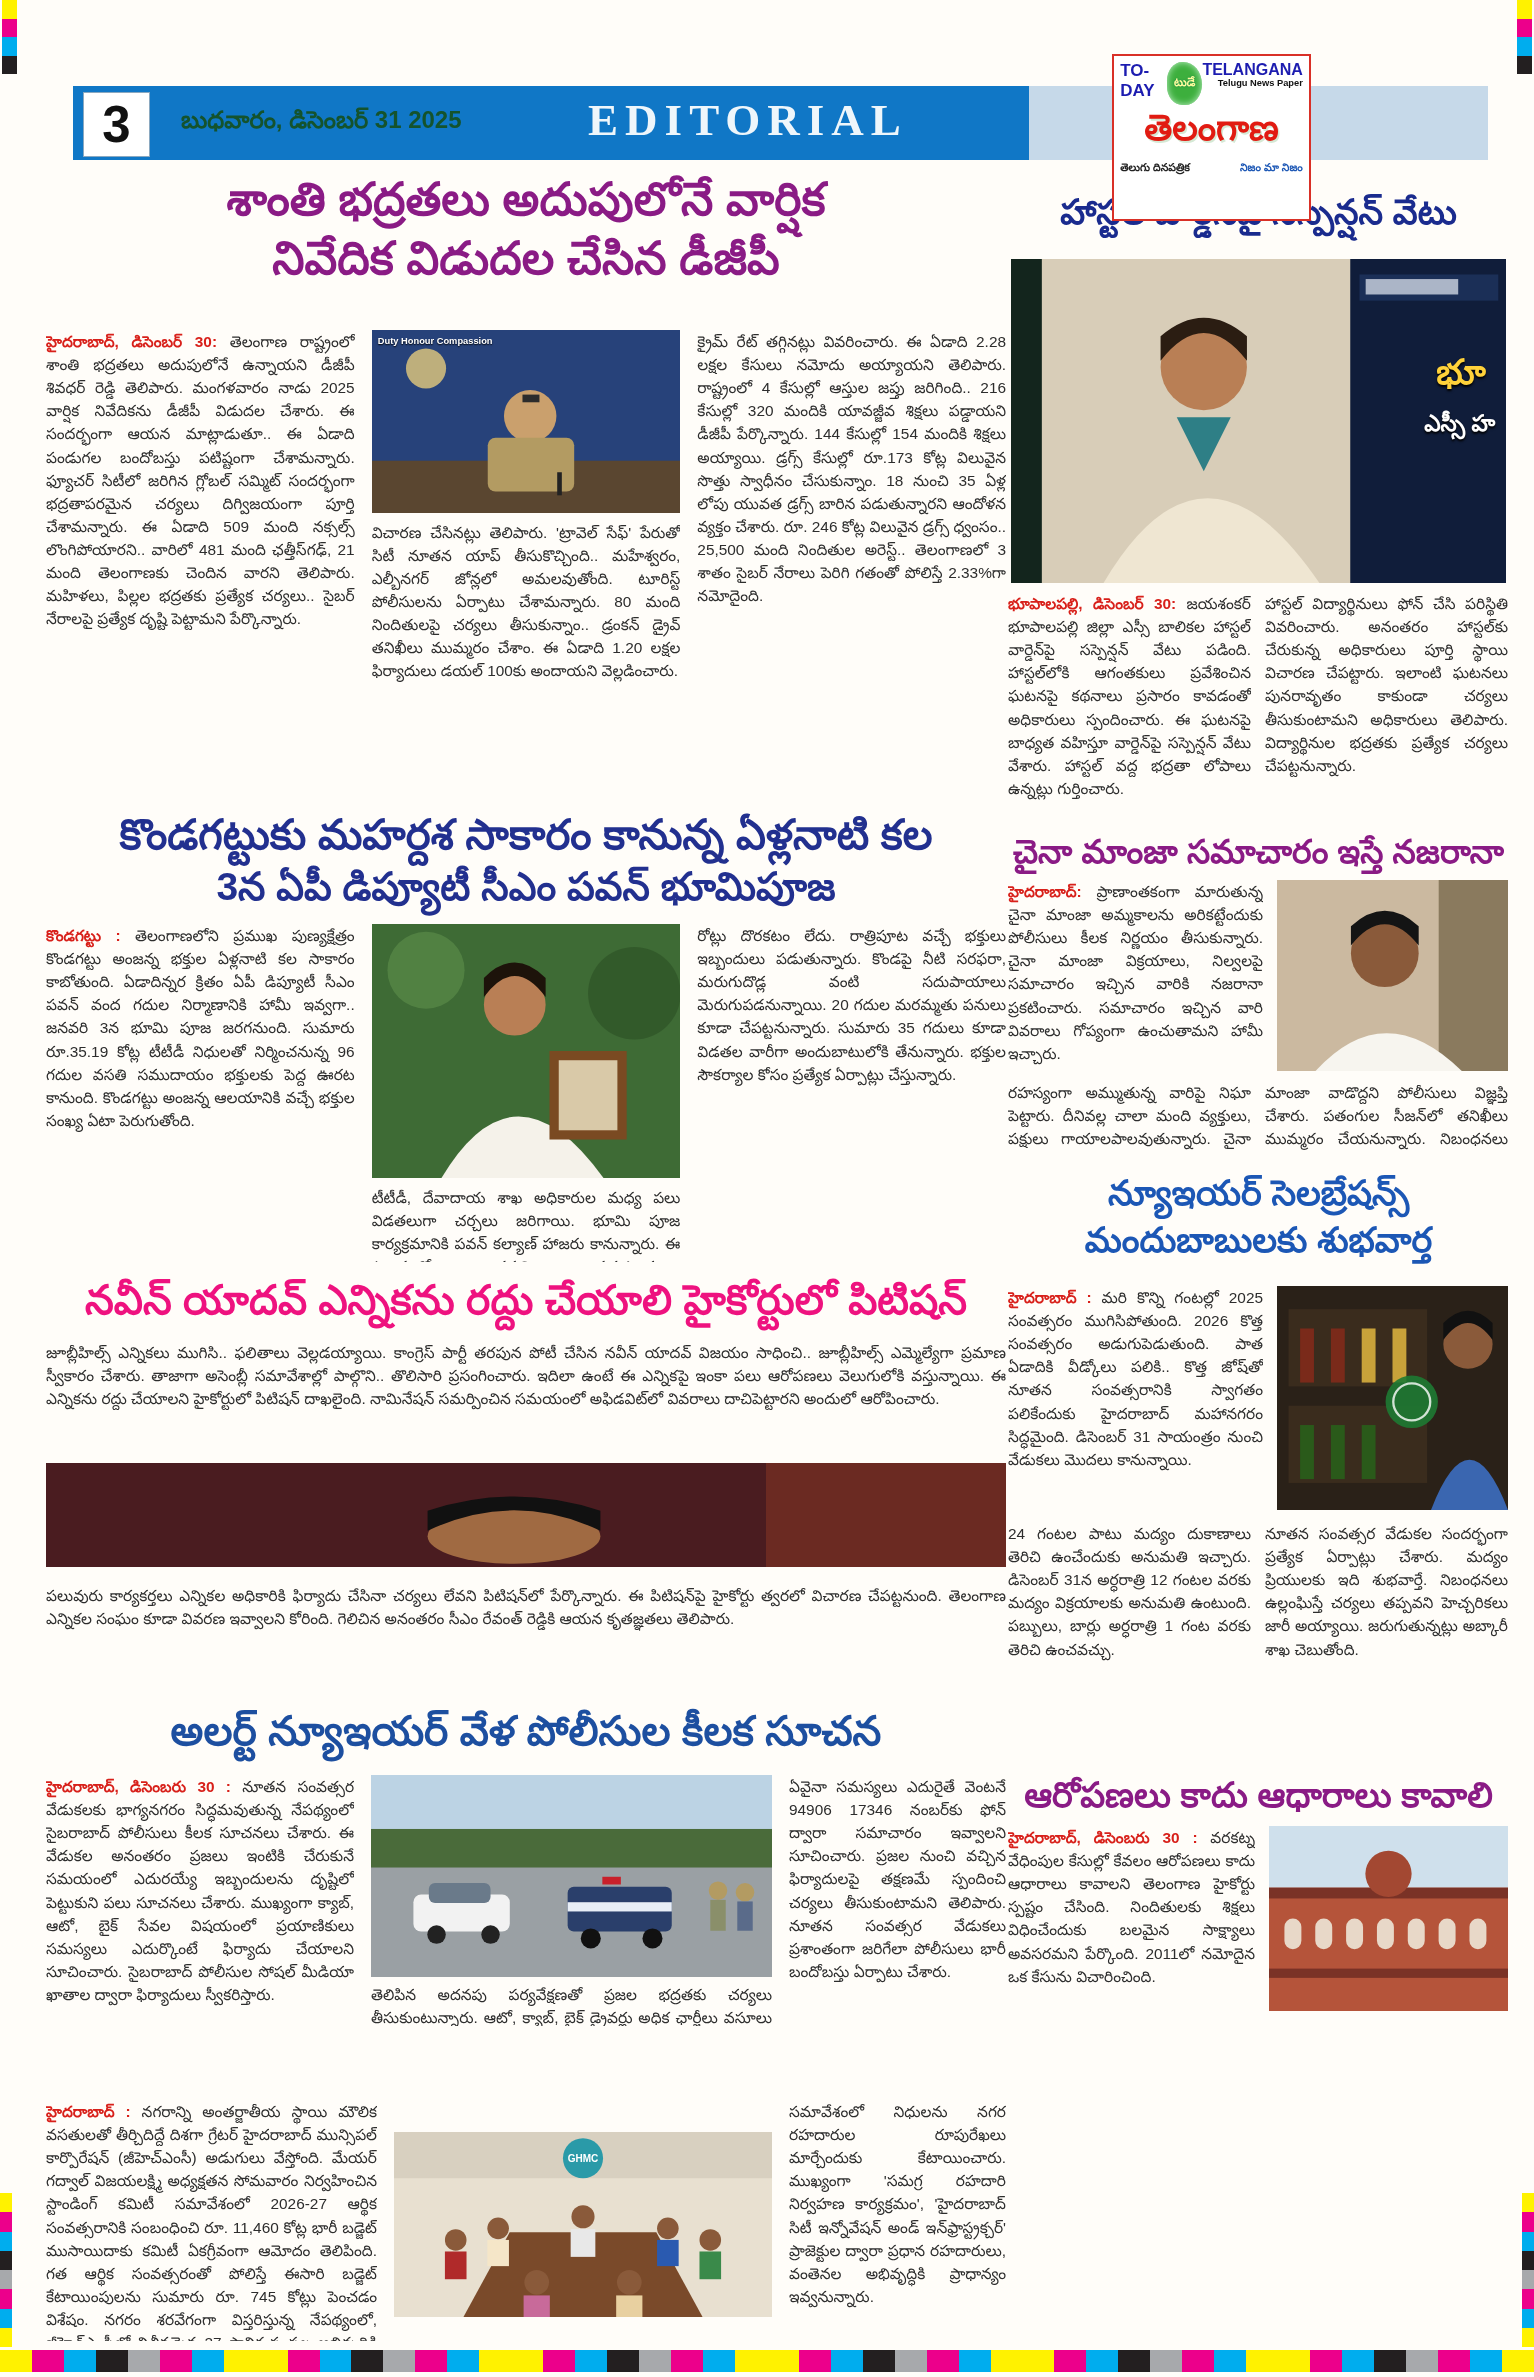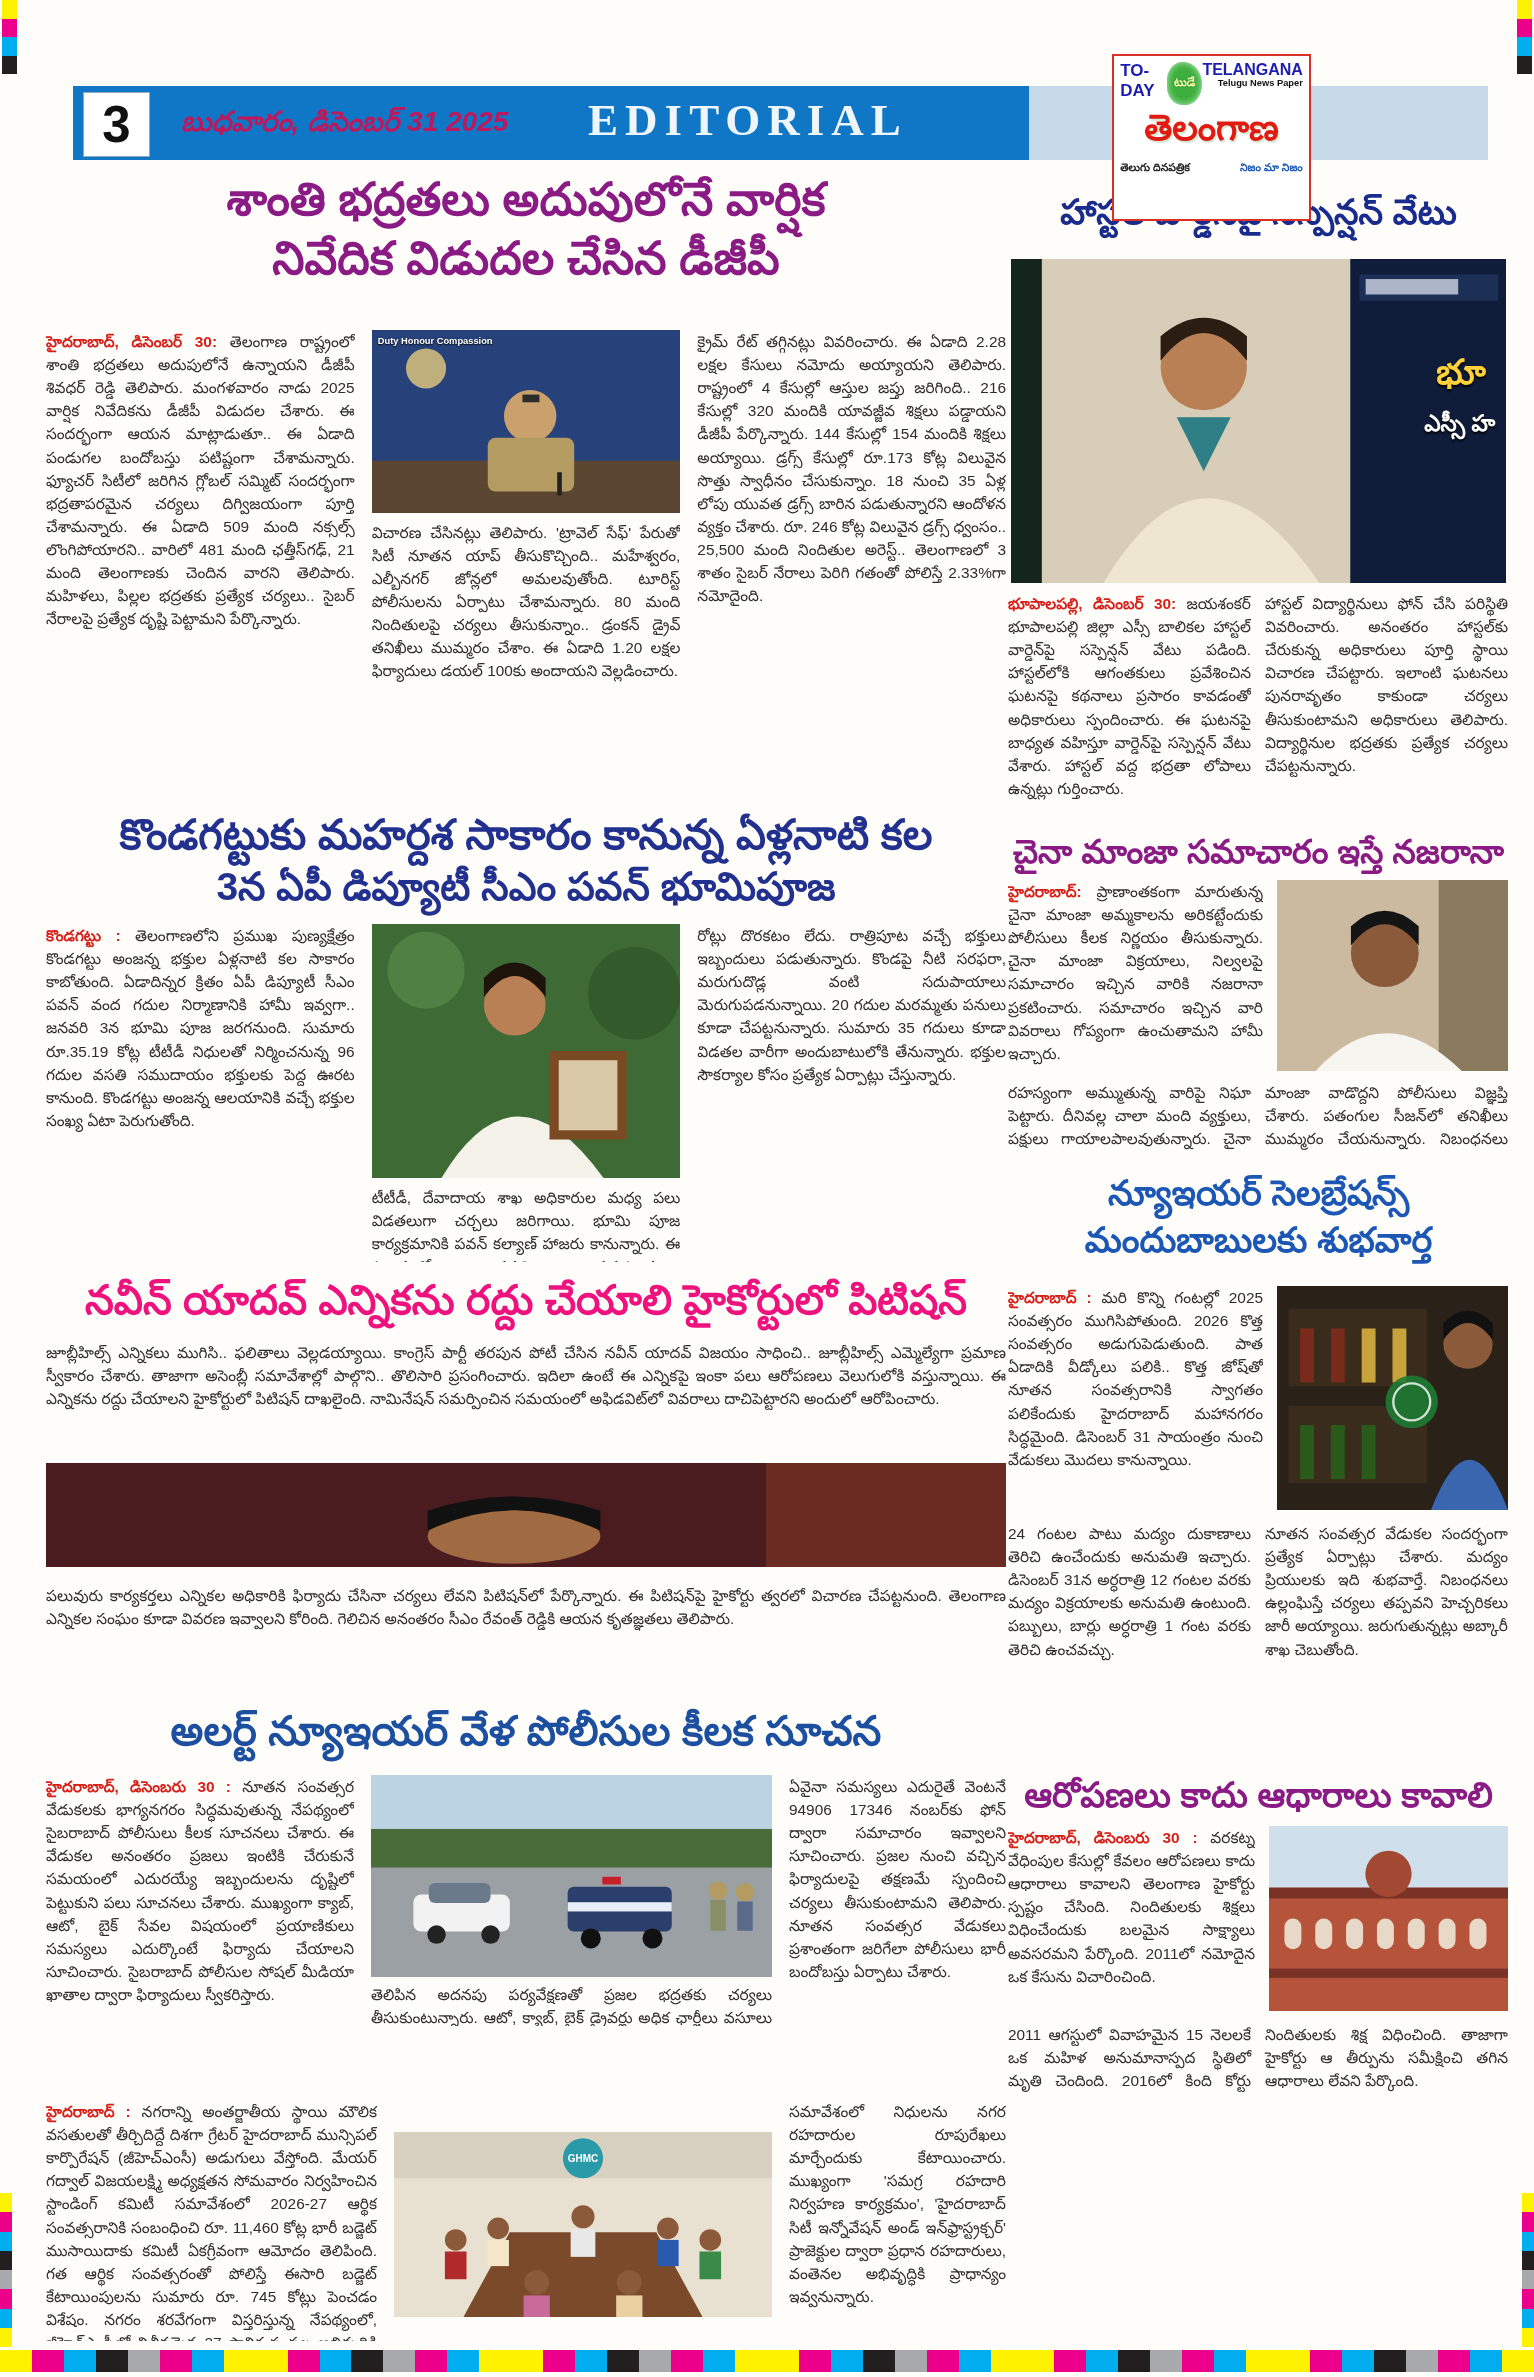--- a/index.html
+++ b/index.html
@@ -9,21 +9,21 @@
   [data-cmyk]{position:absolute;display:flex;}
   [data-cmyk] span{flex:1;}
   [data-cmyk].v{flex-direction:column;}
   
   .header-bar{position:absolute;left:73px;top:86px;width:1415px;height:74px;display:flex;}
   .header-dark{width:956px;height:100%;background:#1077c6;}
   .header-light{flex:1;height:100%;background:#c6d9e9;}
   .page-num{position:absolute;left:83px;top:92px;width:65px;height:63px;background:#fff;
             border:0.8px solid #8aa8c0;display:flex;align-items:center;justify-content:center;
             font-size:51px;font-weight:bold;color:#111;}
-  .page-date{position:absolute;left:181px;top:106px;font-size:28px;font-weight:bold;color:#be185d;font-style:italic;}
+  .page-date{position:absolute;left:181px;top:106px;font-size:24px;font-weight:bold;color:#14532d;}
   .section-title{position:absolute;left:567px;top:94px;width:362px;text-align:center;
                  font-family:"Liberation Serif", serif;font-size:45px;font-weight:bold;
                  letter-spacing:7px;color:#eef6fb;}
   
   .logo{position:absolute;left:1112px;top:54px;width:199px;height:167px;background:#fff;
         border:2.3px solid #d93027;box-sizing:border-box;padding:4.6px 6.2px;z-index:3;}
   .logo-row1{display:flex;justify-content:space-between;align-items:flex-start;}
   .logo-today{color:#1c1cb0;font-weight:bold;font-size:17px;}
   .logo-map{width:48px;height:43px;background:#3daf3d;border-radius:45% 55% 50% 45%;
             display:flex;align-items:center;justify-content:center;margin-top:1.5px;
@@ -398,21 +398,20 @@
             <rect x="140" y="120" width="22" height="40" rx="11"></rect>
           <rect x="180" y="120" width="22" height="40" rx="11"></rect>
             <rect x="220" y="120" width="22" height="40" rx="11"></rect>
           <rect x="260" y="120" width="22" height="40" rx="11"></rect>
         </g>
         <rect y="185" width="310" height="12" fill="#7a3226"></rect>
       </svg>
     </div>
   </div>
   <div style="position:absolute;left:1008px;top:2023px;width:500px;height:319px;overflow:hidden;column-count:2;column-gap:14px;">
-    <p class="body-txt"><span>2011 ఆగస్టులో వివాహమైన 15 నెలలకే ఒక మహిళ అనుమానాస్పద స్థితిలో మృతి చెందింది. 2016లో కింది కోర్టు నిందితులకు శిక్ష విధించింది. తాజాగా హైకోర్టు ఆ తీర్పును సమీక్షించి తగిన ఆధారాలు లేవని పేర్కొంది.</span></p>
   </div>
 
   <div class="body-row" style="left:46px;top:2100px;width:960px;height:241px;gap:17px;">
     <div style="flex:0 0 331px;overflow:hidden;">
       <p class="body-txt"><span class="dateline">హైదరాబాద్ :</span>
       <span>నగరాన్ని అంతర్జాతీయ స్థాయి మౌలిక వసతులతో తీర్చిదిద్దే దిశగా గ్రేటర్ హైదరాబాద్ మున్సిపల్ కార్పొరేషన్ (జీహెచ్ఎంసీ) అడుగులు వేస్తోంది. మేయర్ గద్వాల్ విజయలక్ష్మి అధ్యక్షతన సోమవారం నిర్వహించిన స్టాండింగ్ కమిటీ సమావేశంలో 2026-27 ఆర్థిక సంవత్సరానికి సంబంధించి రూ. 11,460 కోట్ల భారీ బడ్జెట్ ముసాయిదాకు కమిటీ ఏకగ్రీవంగా ఆమోదం తెలిపింది. గత ఆర్థిక సంవత్సరంతో పోలిస్తే ఈసారి బడ్జెట్ కేటాయింపులను సుమారు రూ. 745 కోట్లు పెంచడం విశేషం. నగరం శరవేగంగా విస్తరిస్తున్న నేపథ్యంలో, జీహెచ్ఎంసీలో విలీనమైన 27 స్థానిక సంస్థల అభివృద్ధికి నిధులు కేటాయించారు.</span></p>
     </div>
     <div style="flex:0 0 378px;overflow:hidden;">
       <div class="photo" style="width:100%;height:185px;margin-top:32px;">
         <svg viewBox="0 0 490 240" preserveAspectRatio="none">

